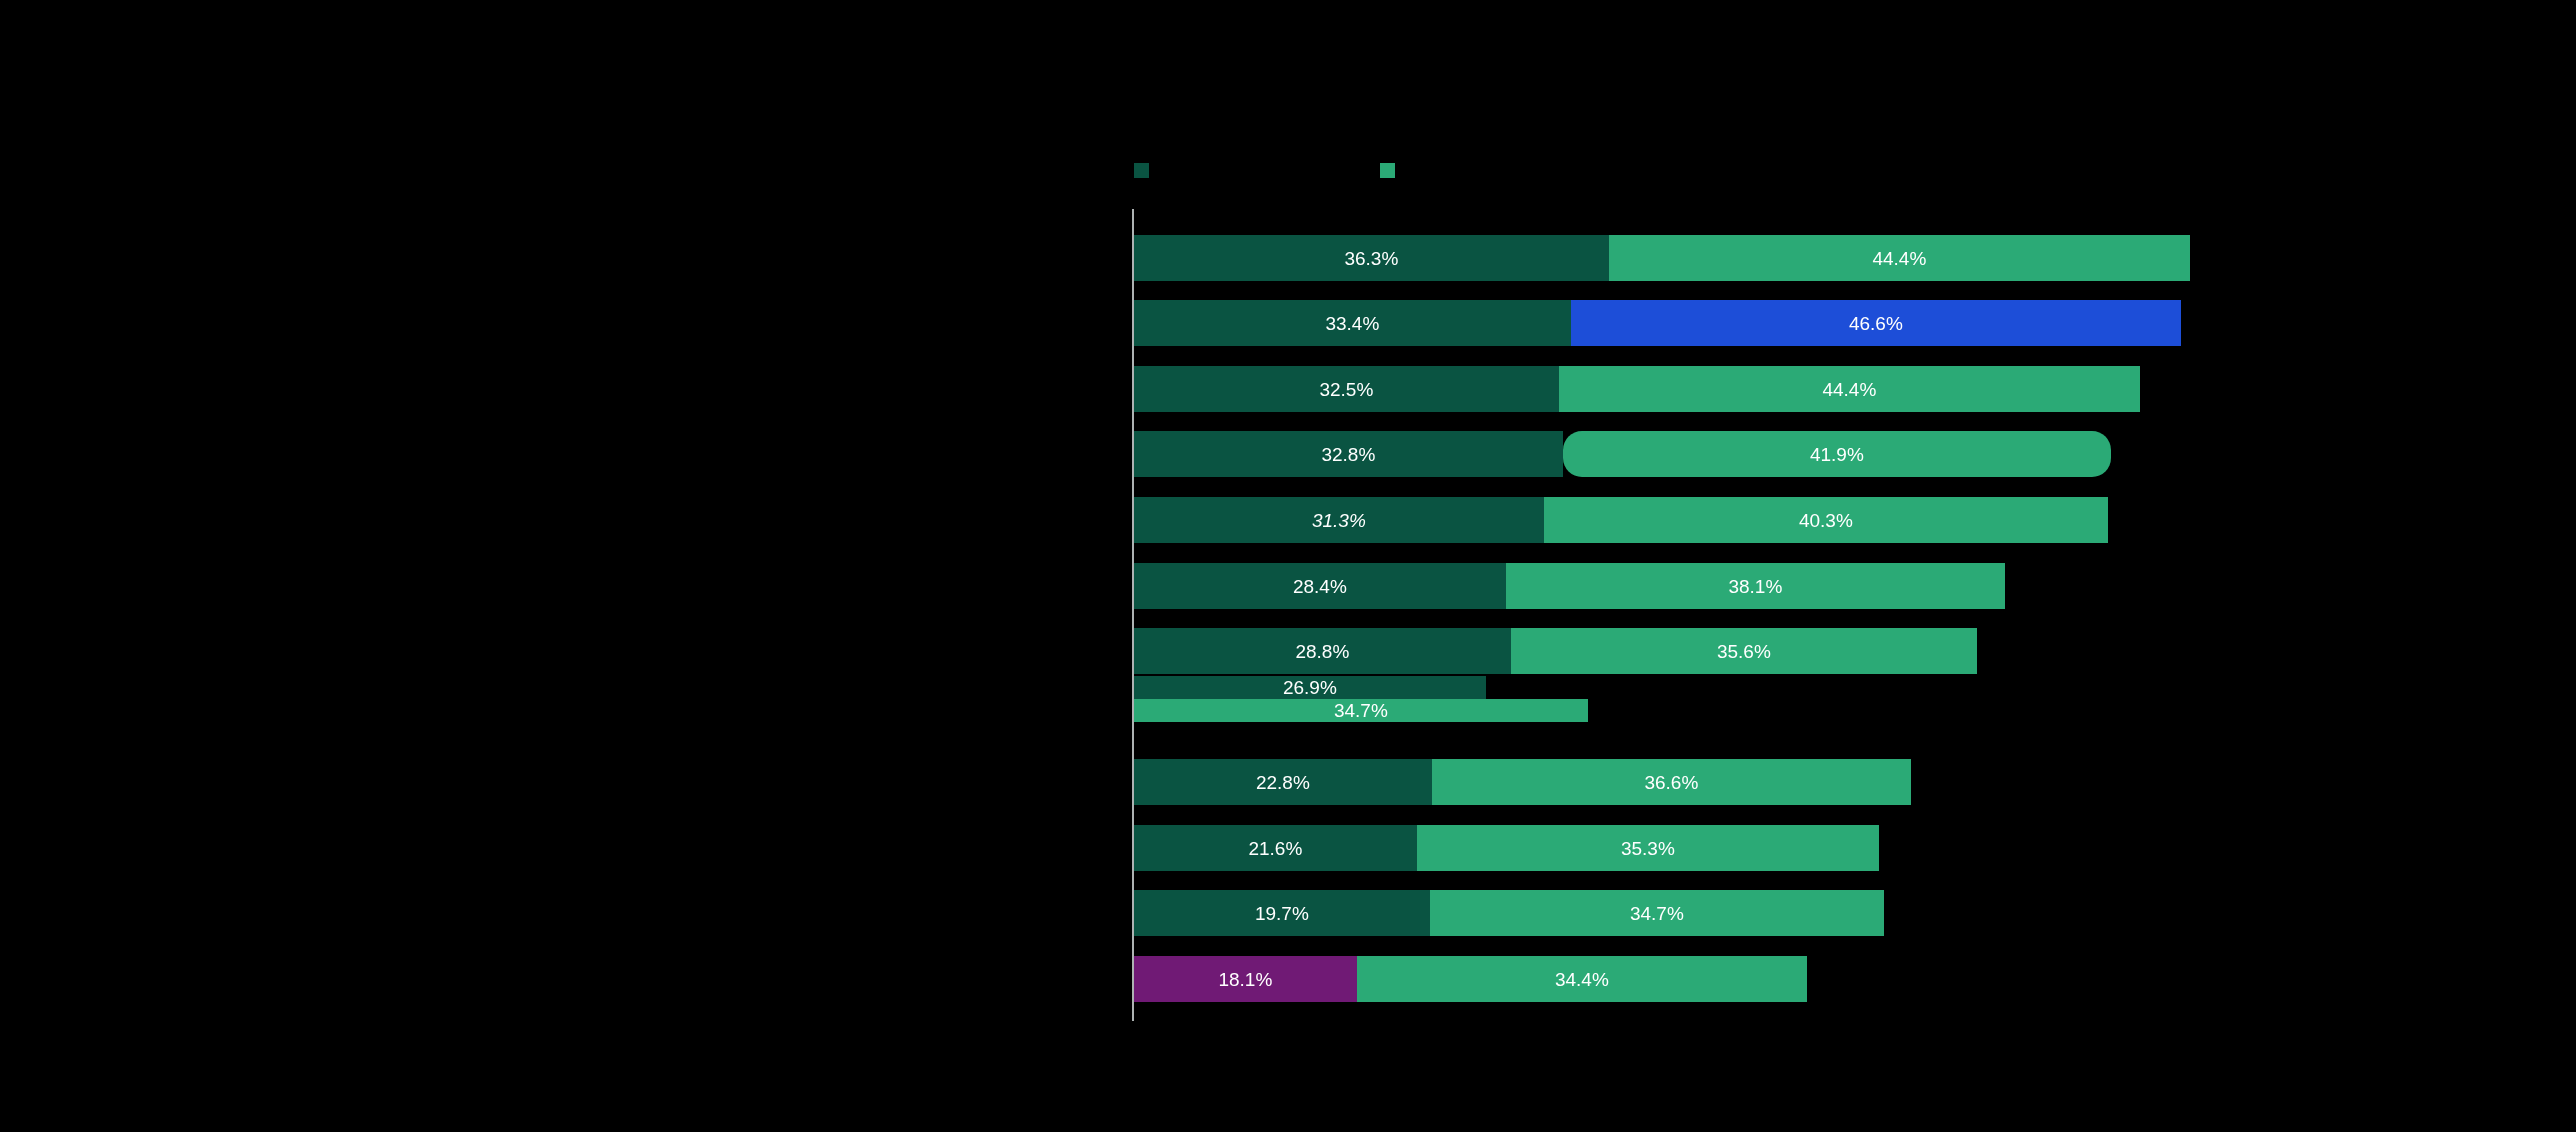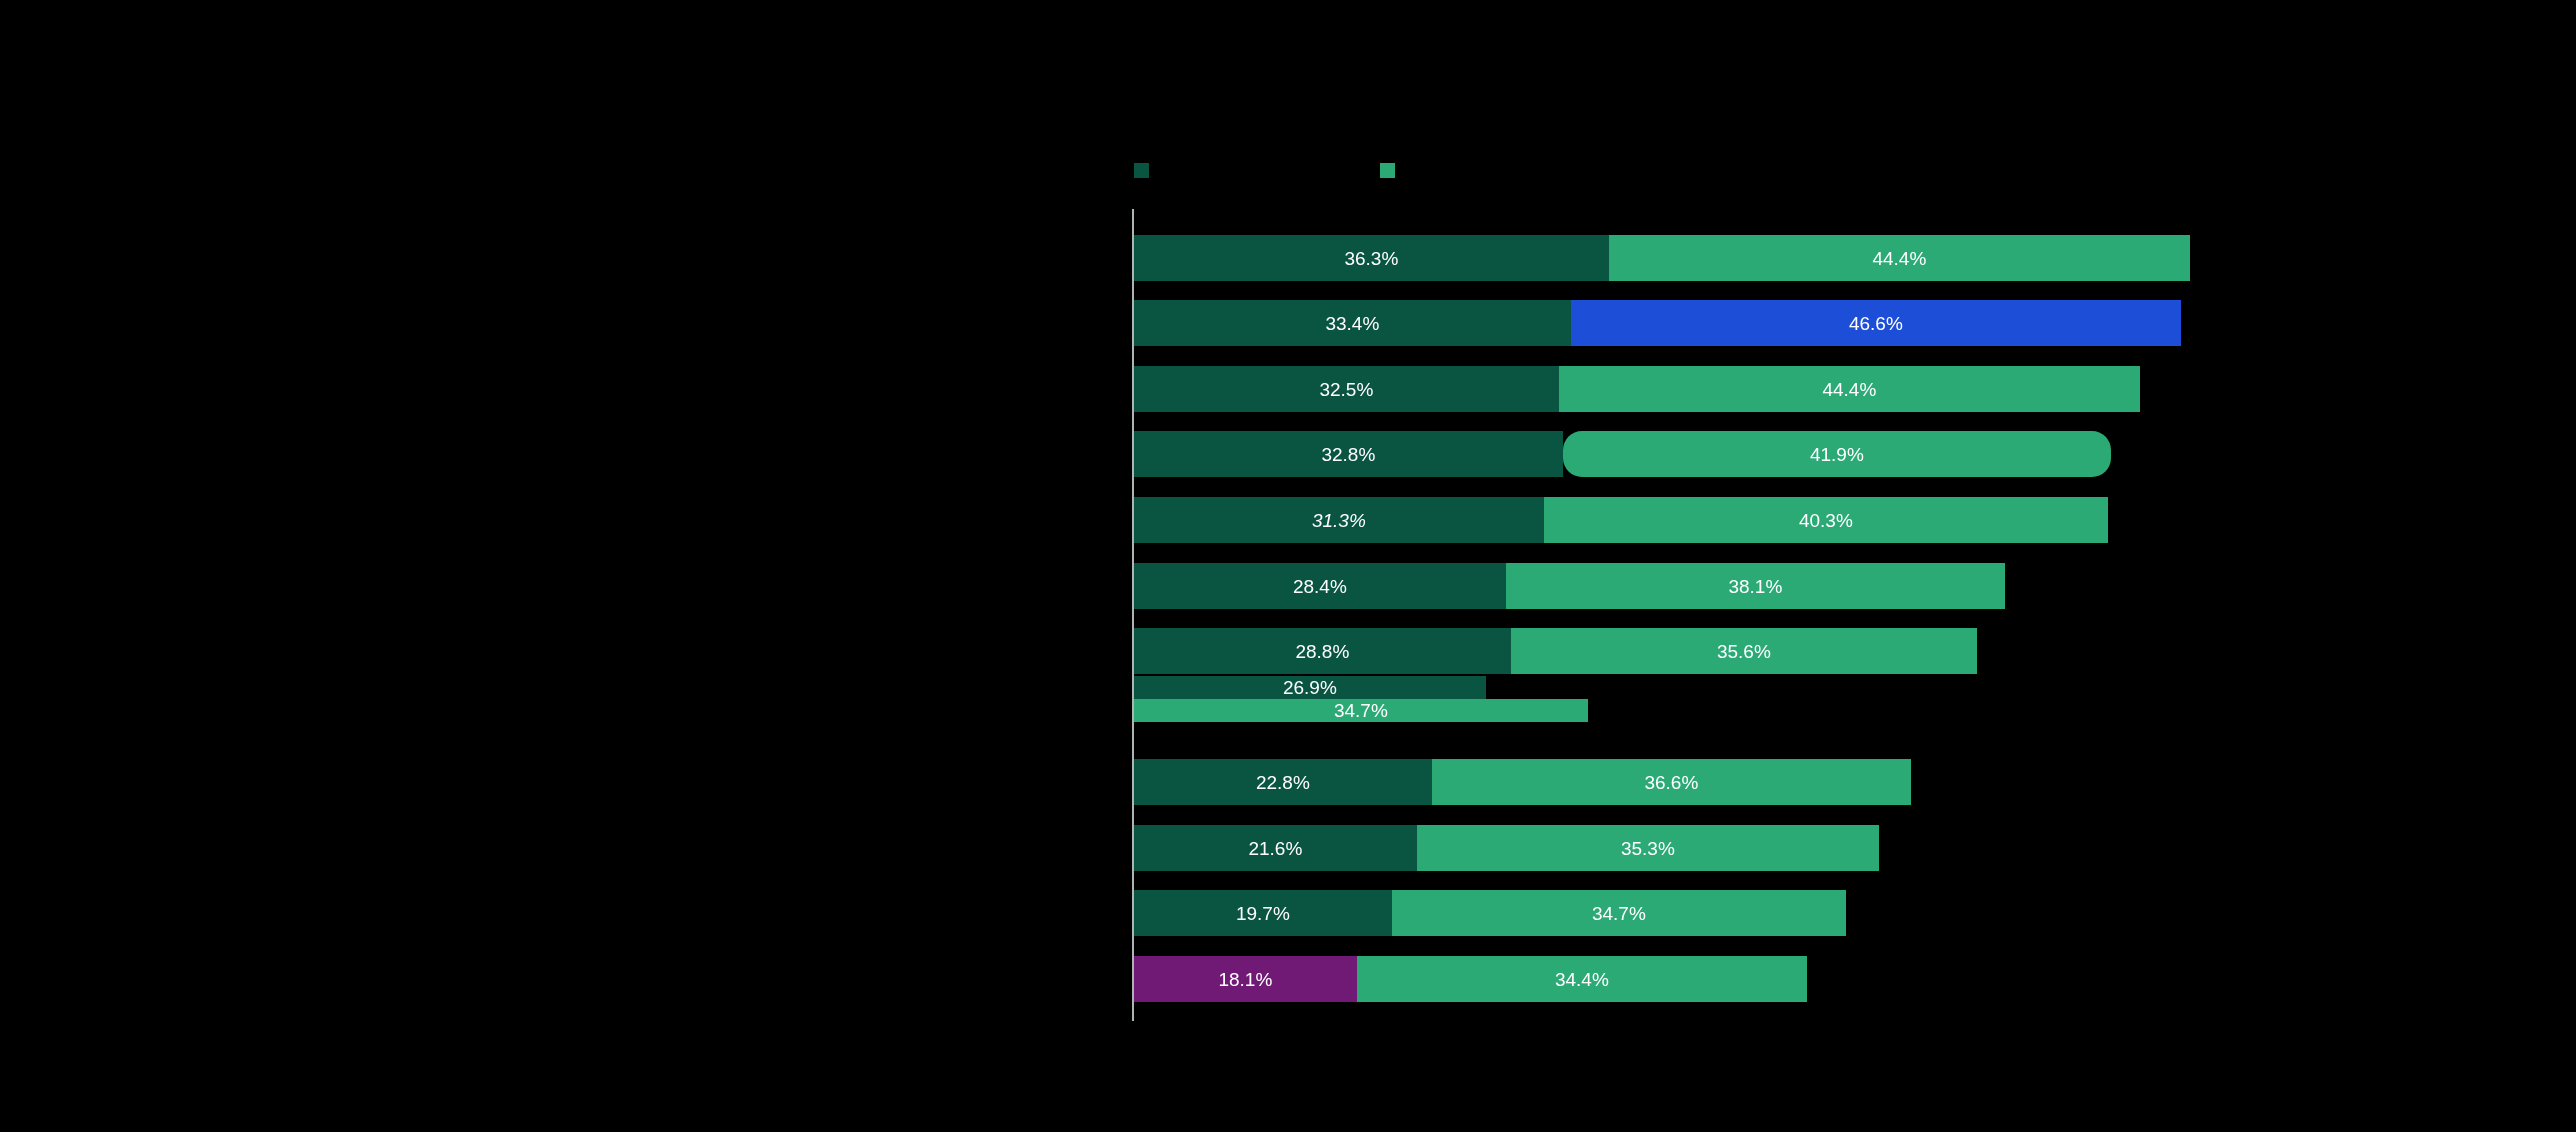--- a/index.html
+++ b/index.html
@@ -208,21 +208,21 @@
           <span class="cat-label"></span>
           <div class="bar-seg" style="width: 283px; background: rgb(10, 84, 66);">
             <span class="bar-label">21.6%</span>
           </div>
           <div class="bar-seg" style="width: 462px; background: rgb(43, 170, 118);">
             <span class="bar-label">35.3%</span>
           </div>
         </div>
         <div class="bar-row" style="top: 681px;">
           <span class="cat-label"></span>
-          <div class="bar-seg" style="width: 258px; background: rgb(10, 84, 66);">
+          <div class="bar-seg" style="width: 296px; background: rgb(10, 84, 66);">
             <span class="bar-label">19.7%</span>
           </div>
           <div class="bar-seg" style="width: 454px; background: rgb(43, 170, 118);">
             <span class="bar-label">34.7%</span>
           </div>
         </div>
         <div class="bar-row" style="top: 747px;">
           <span class="cat-label"></span>
           <div class="bar-seg" style="width: 223px; background: #701a75;">
             <span class="bar-label">18.1%</span>

